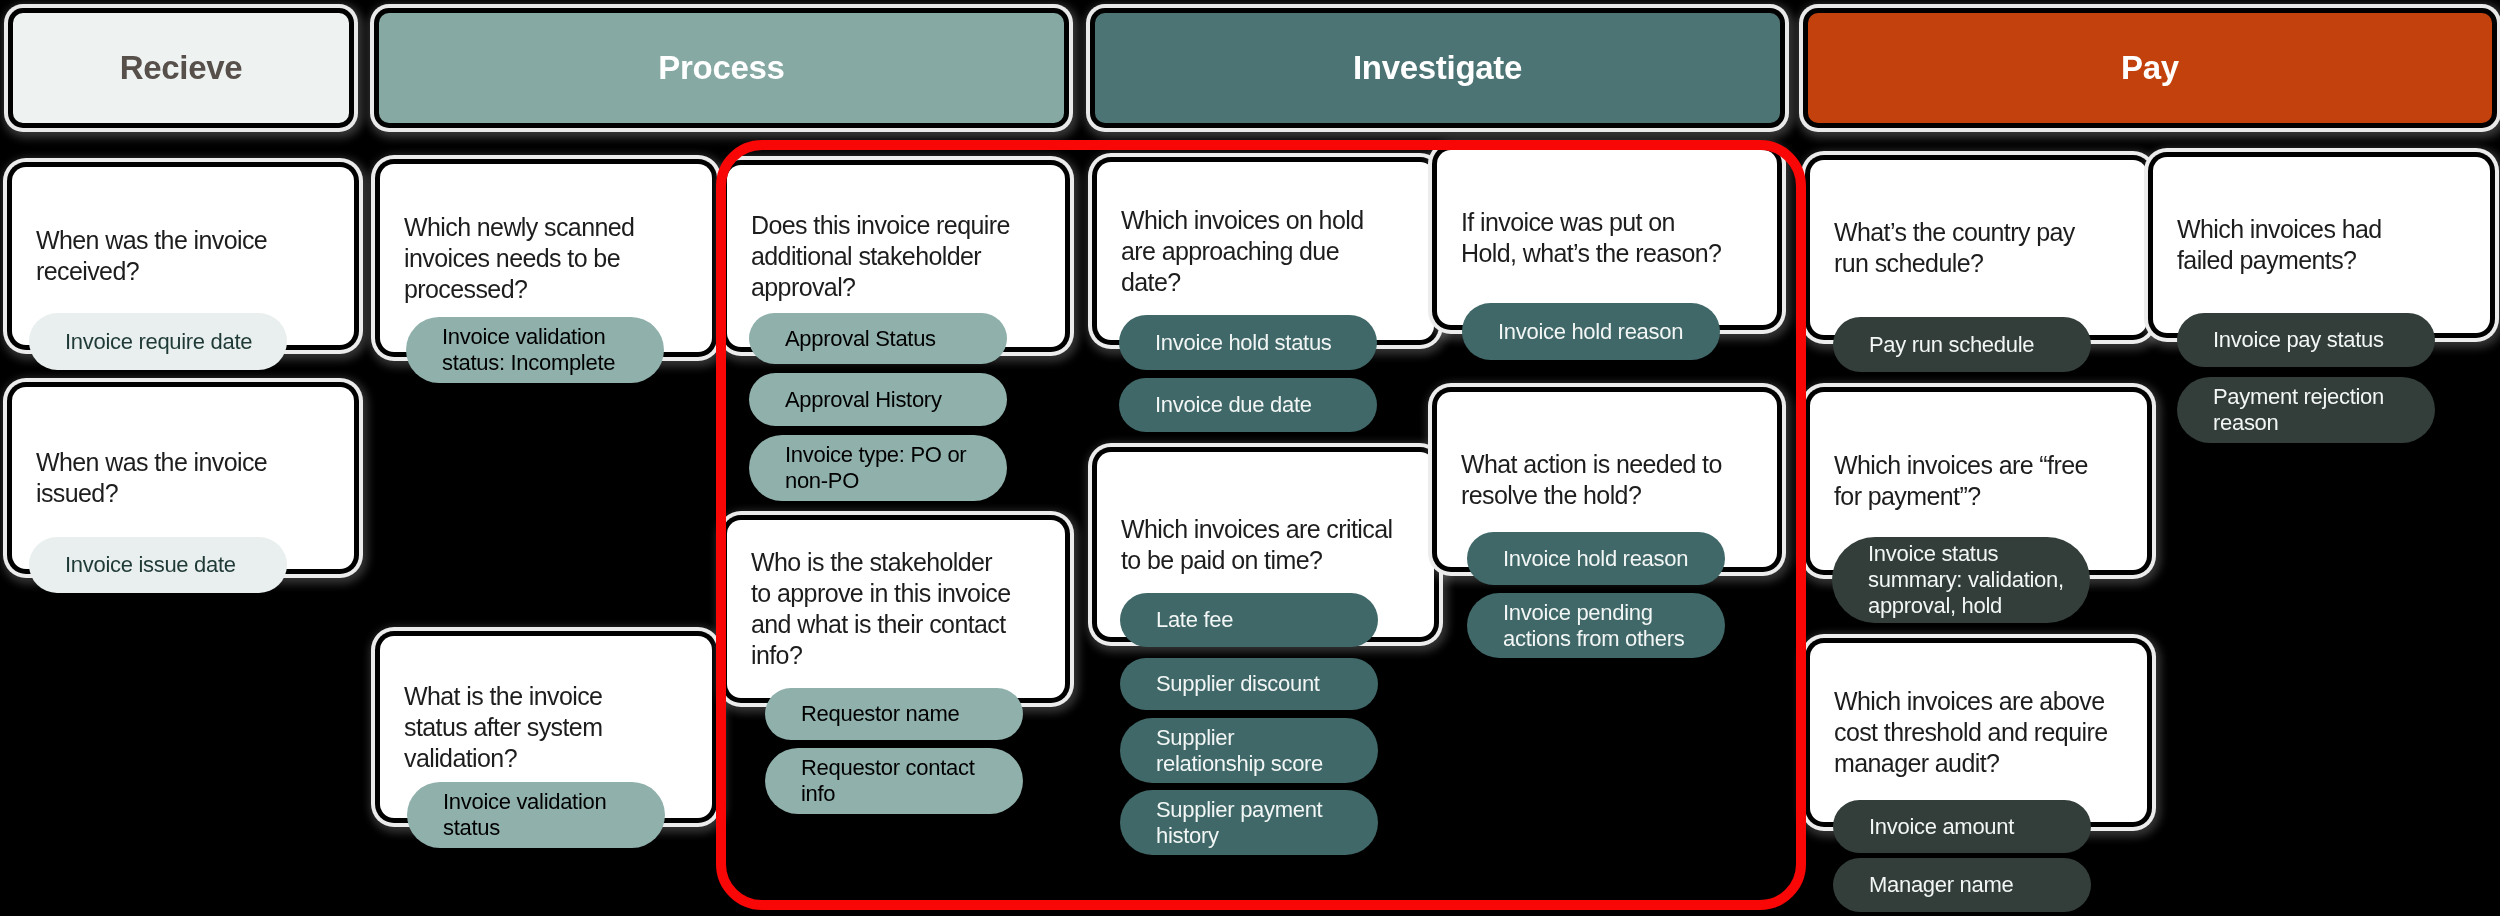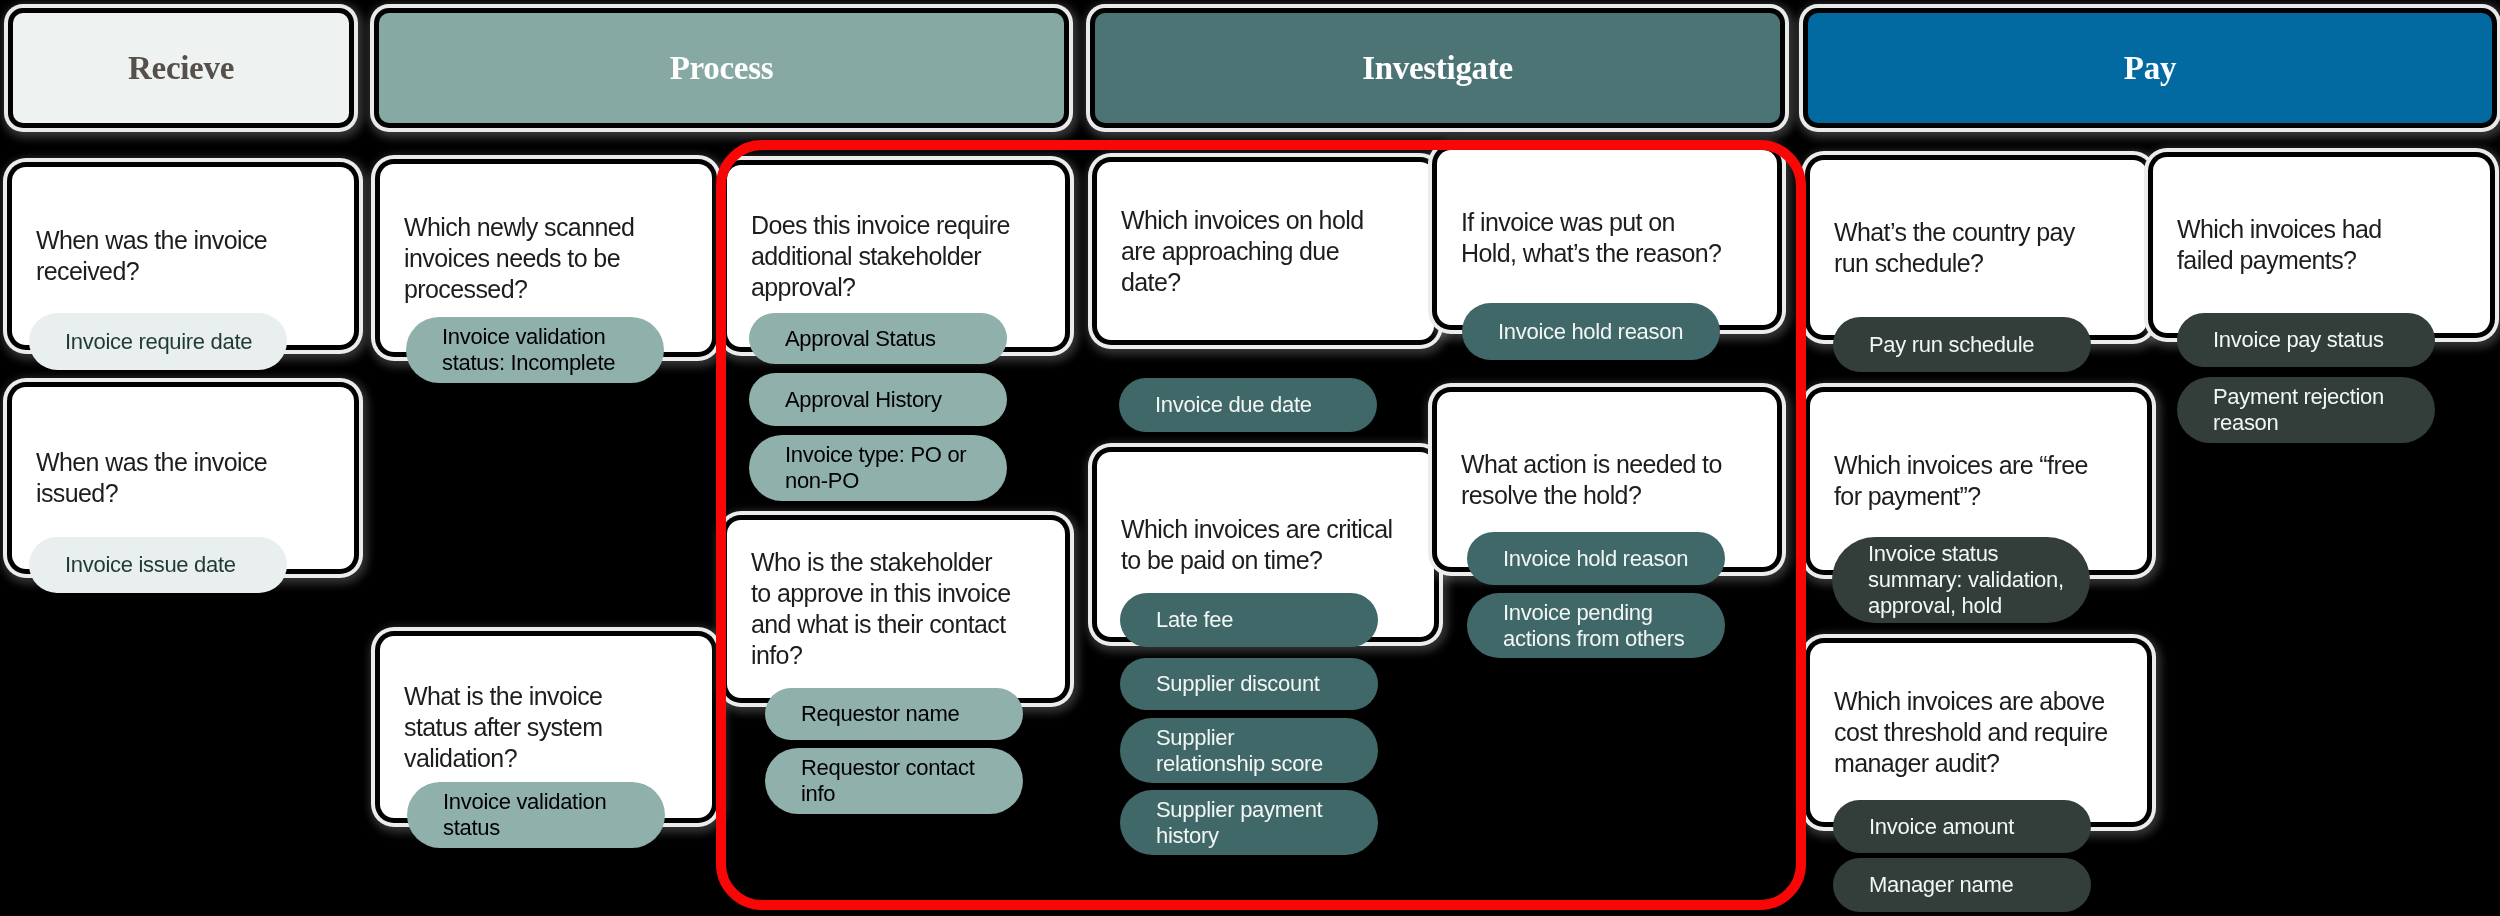--- a/index.html
+++ b/index.html
@@ -5,26 +5,25 @@
   html,body{margin:0;padding:0;background:#000;}
   #board{
     position:relative;width:2500px;height:916px;background:#000;overflow:hidden;
     font-family:"Liberation Sans","DejaVu Sans",sans-serif;
   }
   .hdr{
     position:absolute;height:110px;border-radius:10px;
     display:flex;align-items:center;justify-content:center;
     font-size:33px;font-weight:bold;letter-spacing:-0.3px;
     box-shadow:0 0 0 5px #000,0 0 0 9px #e9e9e9,2px 3px 9px 12px rgba(255,255,255,.22);
-    font-family:Liberation Serif, serif;
   }
   .hdr-receive{background:#eef3f2;color:#57504a;}
   .hdr-process{background:#86a9a4;color:#fff;}
   .hdr-investigate{background:#4d7474;color:#fff;}
-  .hdr-pay{background:#0369a1;color:#fff;}
+  .hdr-pay{background:#c2410c;color:#fff;}
   .card{
     position:absolute;background:#fff;border-radius:14px;
     display:flex;align-items:center;
     box-shadow:0 0 0 5px #000,0 0 0 9px #ececec,2px 3px 9px 12px rgba(255,255,255,.2);
   }
   .q{
     padding-left:24px;padding-right:4px;
     font-size:25px;line-height:31px;letter-spacing:-0.6px;color:#1d1d1d;
     white-space:pre;
   }
@@ -104,20 +103,21 @@
 info?</div>
     <div class="pill pill-process" style="left:38px;top:228px;height:66px;"><span>Requestor contact
 info</span></div>
     <div class="pill pill-process" style="left:38px;top:168px;height:52px;"><span>Requestor name</span></div>
   </div>
 
   <div class="card" style="left:1097px;top:162px;width:337px;height:178px;">
     <div class="q">Which invoices on hold
 are approaching due
 date?</div>
+    <div class="pill pill-investigate" style="left:22px;top:153px;height:55px;"><span>Invoice hold status</span></div>
     <div class="pill pill-investigate" style="left:22px;top:216px;height:54px;"><span>Invoice due date</span></div>
   </div>
   <div class="card" style="left:1097px;top:452px;width:337px;height:185px;">
     <div class="q">Which invoices are critical
 to be paid on time?</div>
     <div class="pill pill-investigate" style="left:23px;top:141px;height:54px;"><span>Late fee</span></div>
     <div class="pill pill-investigate" style="left:23px;top:206px;height:52px;"><span>Supplier discount</span></div>
     <div class="pill pill-investigate" style="left:23px;top:266px;height:65px;"><span>Supplier
 relationship score</span></div>
     <div class="pill pill-investigate" style="left:23px;top:338px;height:65px;"><span>Supplier payment

